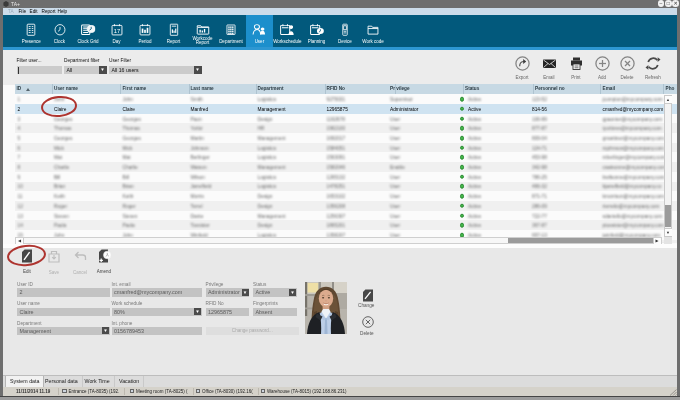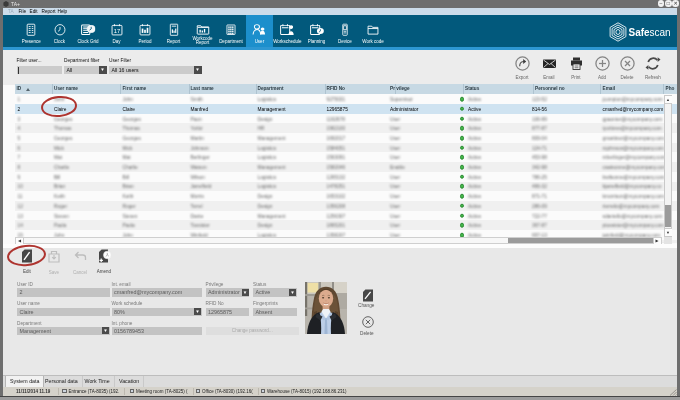--- a/index.html
+++ b/index.html
@@ -229,30 +229,20 @@
         </svg></span>
       <span class="lb" style="">Device</span>
     </div>
     <div class="tbtn" style="left:355.5px;width:30px">
       <span class="ic"><svg width="14" height="13.5" viewBox="0 0 17 17" preserveAspectRatio="none">
           <path d="M2.5 5.5 V4 h4.5 l1 1.5 h6.5 V14 h-12 z" stroke="#fff" fill="none" stroke-width="1.1"></path>
           <line x1="2.5" y1="7" x2="14.5" y2="7" stroke="#fff" fill="none" stroke-width="1.1"></line>
         </svg></span>
       <span class="lb" style="">Work code</span>
     </div>
-    <div style="position:absolute;left:606px;top:7px"><svg width="62" height="20" viewBox="0 0 62 20">
-        <g stroke="#fff" fill="none" stroke-width="0.85">
-          <polygon points="9,0.8 16.9,5.4 16.9,14.6 9,19.2 1.1,14.6 1.1,5.4"></polygon>
-          <polygon points="9,3 14.9,6.5 14.9,13.5 9,17 3.1,13.5 3.1,6.5"></polygon>
-          <polygon points="9,5.2 13,7.6 13,12.4 9,14.8 5,12.4 5,7.6"></polygon>
-          <polygon points="9,7.4 11,8.7 11,11.3 9,12.6 7,11.3 7,8.7"></polygon>
-        </g>
-        <text x="19.5" y="13.8" font-family="Liberation Sans" font-size="10" font-weight="bold" fill="#fff">Safe</text>
-        <text x="40.5" y="13.8" font-family="Liberation Sans" font-size="10" fill="#fff">scan</text>
-      </svg></div>
   </div>
 <div id="toolstrip"></div>
 
 <div id="filter">
     <span class="flabel" style="left:14px;top:8px">Filter user...</span>
     <span class="flabel" style="left:61.5px;top:8px">Department filter</span>
     <span class="flabel" style="left:106.5px;top:8px">User Filter</span>
     <div class="fbox" style="left:14px;width:45px">
       <span style="position:absolute;left:1.5px;top:1.5px;width:0.8px;height:6.5px;background:#333"></span>
     </div>

